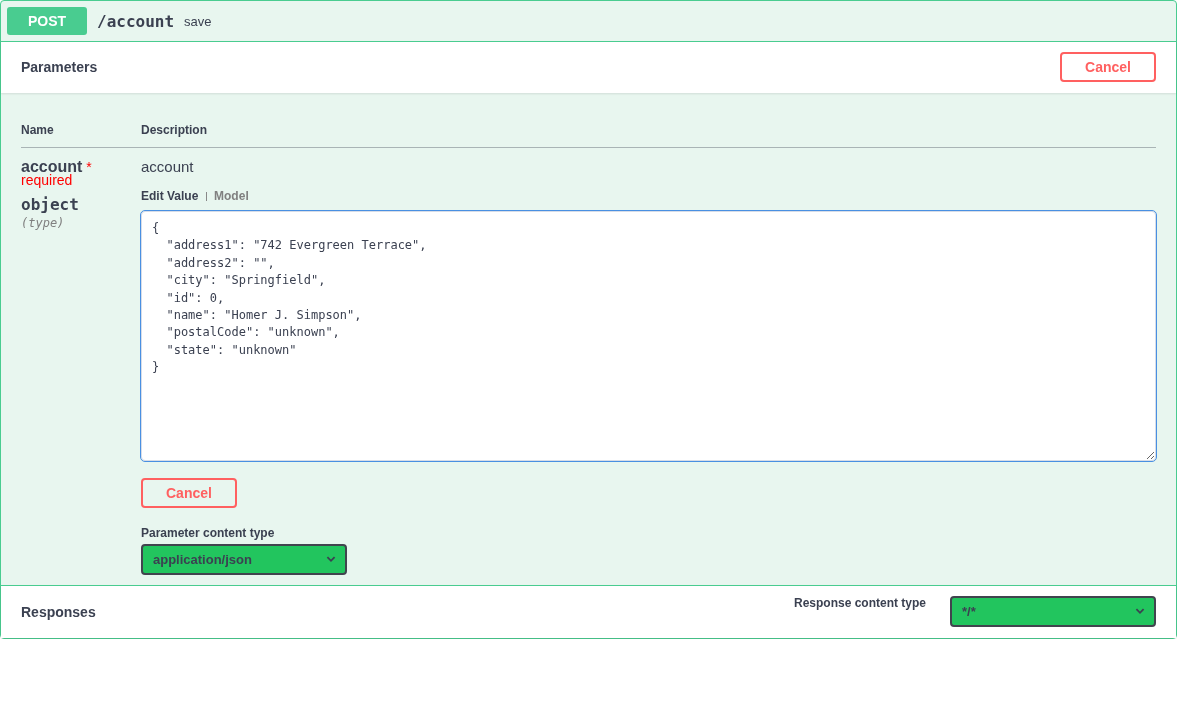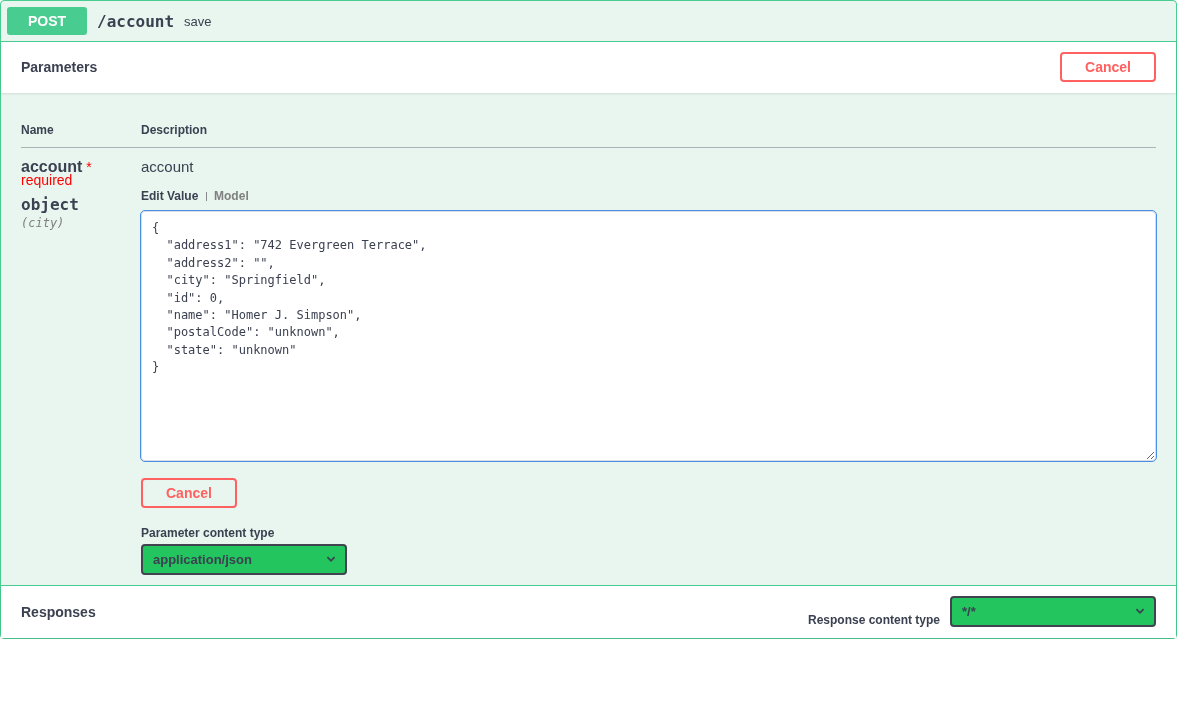--- a/index.html
+++ b/index.html
@@ -206,22 +206,22 @@
     font-size: 14px;
     border-radius: 4px;
     cursor: pointer;
     font-family: inherit;
   }
   .section-header.responses {
     justify-content: space-between;
   }
   .resp-right {
     display: flex;
-    align-items: flex-end;
-    gap: 10px;
+    align-items: flex-start;
+    gap: 24px;
   }
   .resp-label {
     font-size: 12px;
     font-weight: 700;
     color: #3b4151;
   }
   svg.chev-svg { width: 12px; height: 12px; }
 </style>
 </head>
 <body>
@@ -249,21 +249,21 @@
       </thead>
       <tbody>
         <tr>
           <td class="col-name">
             <div>
               <span class="param-name">account</span>
               <span class="required-star">*</span>
               <span class="required-label">required</span>
             </div>
             <div class="param-type">object</div>
-            <div class="param-in">(city)</div>
+            <div class="param-in">(type)</div>
           </td>
           <td>
             <div class="desc-text">account</div>
             <div class="tabs">
               <span>Edit Value</span>
               <span class="tab-sep"></span>
               <span class="tab-inactive">Model</span>
             </div>
             <textarea class="body-editor" style="">{
   "address1": "742 Evergreen Terrace",

